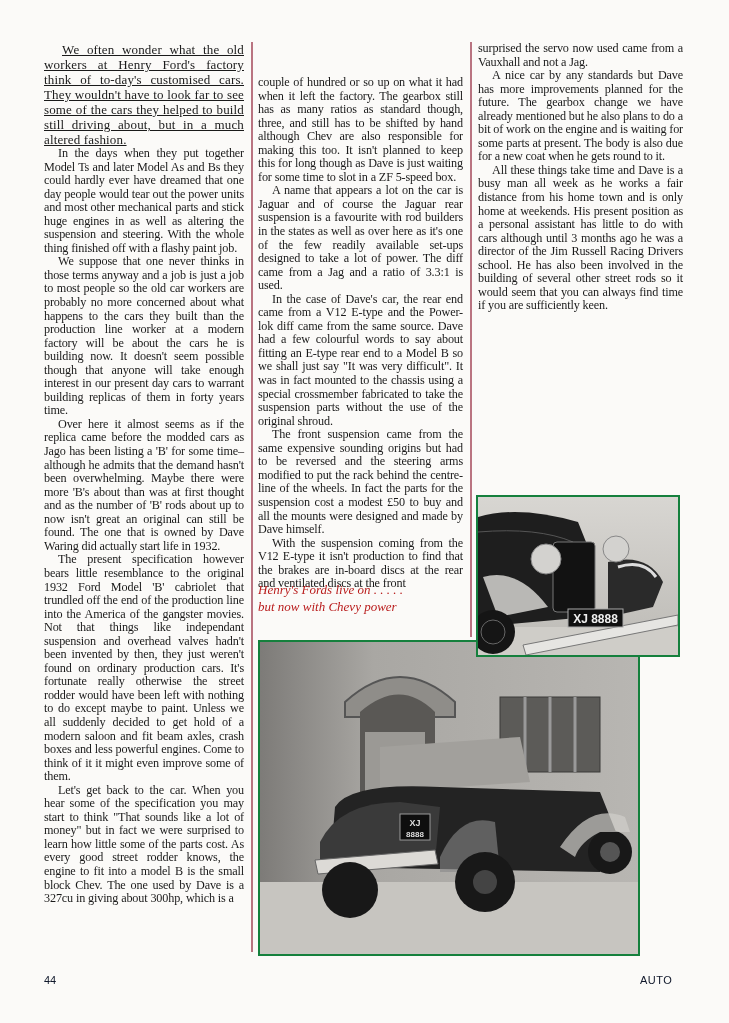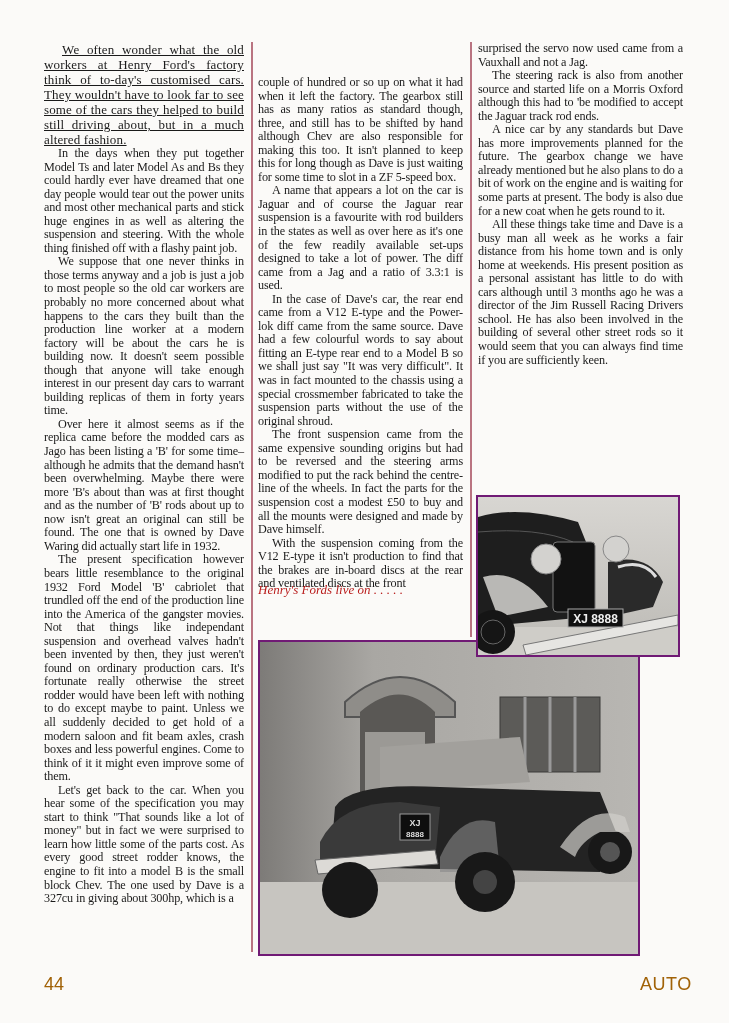--- a/index.html
+++ b/index.html
@@ -27,29 +27,29 @@
   #rule1 { left: 251px; top: 42px; height: 910px; }
   #rule2 { left: 470px; top: 42px; height: 595px; }
 
   .caption {
     position: absolute; left: 258px; top: 582px; width: 200px;
     font-style: italic; font-size: 13px; line-height: 16.5px;
     font-family: "Liberation Serif", serif; color: #b91c1c;
   }
 
   .photo {
-    position: absolute; border: 2px solid #701a75; overflow: hidden;
+    position: absolute; border: 2px solid #15803d; overflow: hidden;
   }
   #photo-front { left: 476px; top: 495px; width: 200px; height: 158px; background: #c9c7c2; z-index: 3; }
   #photo-rear { left: 258px; top: 640px; width: 378px; height: 312px; background: #a3a3a3; z-index: 2; }
   .photo svg { display: block; width: 100%; height: 100%; }
 
   .folio {
-    position: absolute; top: 974px; font-size: 18px;
-    font-family: "Liberation Sans", sans-serif; color: #a16207;
+    position: absolute; top: 974px; font-size: 11px;
+    font-family: "Liberation Sans", sans-serif; color: #0f172a;
   }
   #page-number { left: 44px; }
   #magazine-name { left: 640px; font-weight: normal; letter-spacing: 0.5px; }
 </style>
 </head>
 <body>
 
 <div class="rule" id="rule1"></div>
 <div class="rule" id="rule2"></div>
 
@@ -65,27 +65,27 @@
 <div class="col" id="col2">
   <p style="text-indent:0">couple of hundred or so up on what it had when it left the factory. The gearbox still has as many ratios as standard though, three, and still has to be shifted by hand although Chev are also responsible for making this too. It isn't planned to keep this for long though as Dave is just waiting for some time to slot in a ZF 5-speed box.</p>
   <p>A name that appears a lot on the car is Jaguar and of course the Jaguar rear suspension is a favourite with rod builders in the states as well as over here as it's one of the few readily available set-ups designed to take a lot of power. The diff came from a Jag and a ratio of 3.3:1 is used.</p>
   <p>In the case of Dave's car, the rear end came from a V12 E-type and the Power-lok diff came from the same source. Dave had a few colourful words to say about fitting an E-type rear end to a Model B so we shall just say "It was very difficult". It was in fact mounted to the chassis using a special crossmember fabricated to take the suspension parts without the use of the original shroud.</p>
   <p>The front suspension came from the same expensive sounding origins but had to be reversed and the steering arms modified to put the rack behind the centre-line of the wheels. In fact the parts for the suspension cost a modest £50 to buy and all the mounts were designed and made by Dave himself.</p>
   <p>With the suspension coming from the V12 E-type it isn't production to find that the brakes are in-board discs at the rear and ventilated discs at the front</p>
 </div>
 
 <div class="col" id="col3">
   <p style="text-indent:0">surprised the servo now used came from a Vauxhall and not a Jag.</p>
-  <p>The steering rack is also from another source and started life on a Morris Oxford although this had to 'be modified to accept the Jaguar track rod ends.</p>
   <p>A nice car by any standards but Dave has more improvements planned for the future. The gearbox change we have already mentioned but he also plans to do a bit of work on the engine and is waiting for some parts at present. The body is also due for a new coat when he gets round to it.</p>
   <p>All these things take time and Dave is a busy man all week as he works a fair distance from his home town and is only home at weekends. His present position as a personal assistant has little to do with cars although until 3 months ago he was a director of the Jim Russell Racing Drivers school. He has also been involved in the building of several other street rods so it would seem that you can always find time if you are sufficiently keen.</p>
 </div>
 
 <div class="caption">
   <div>Henry's Fords live on . . . . .</div>
+  <div>but now with Chevy power</div>
 </div>
 
 <div class="photo" id="photo-front">
   <svg viewBox="0 0 200 158" preserveAspectRatio="none">
     <defs>
       <linearGradient id="sky1" x1="0" y1="0" x2="0" y2="1">
         <stop offset="0" stop-color="#d8d6d2"></stop>
           <stop offset="1" stop-color="#bcbab5"></stop>
       </linearGradient>
     </defs>

